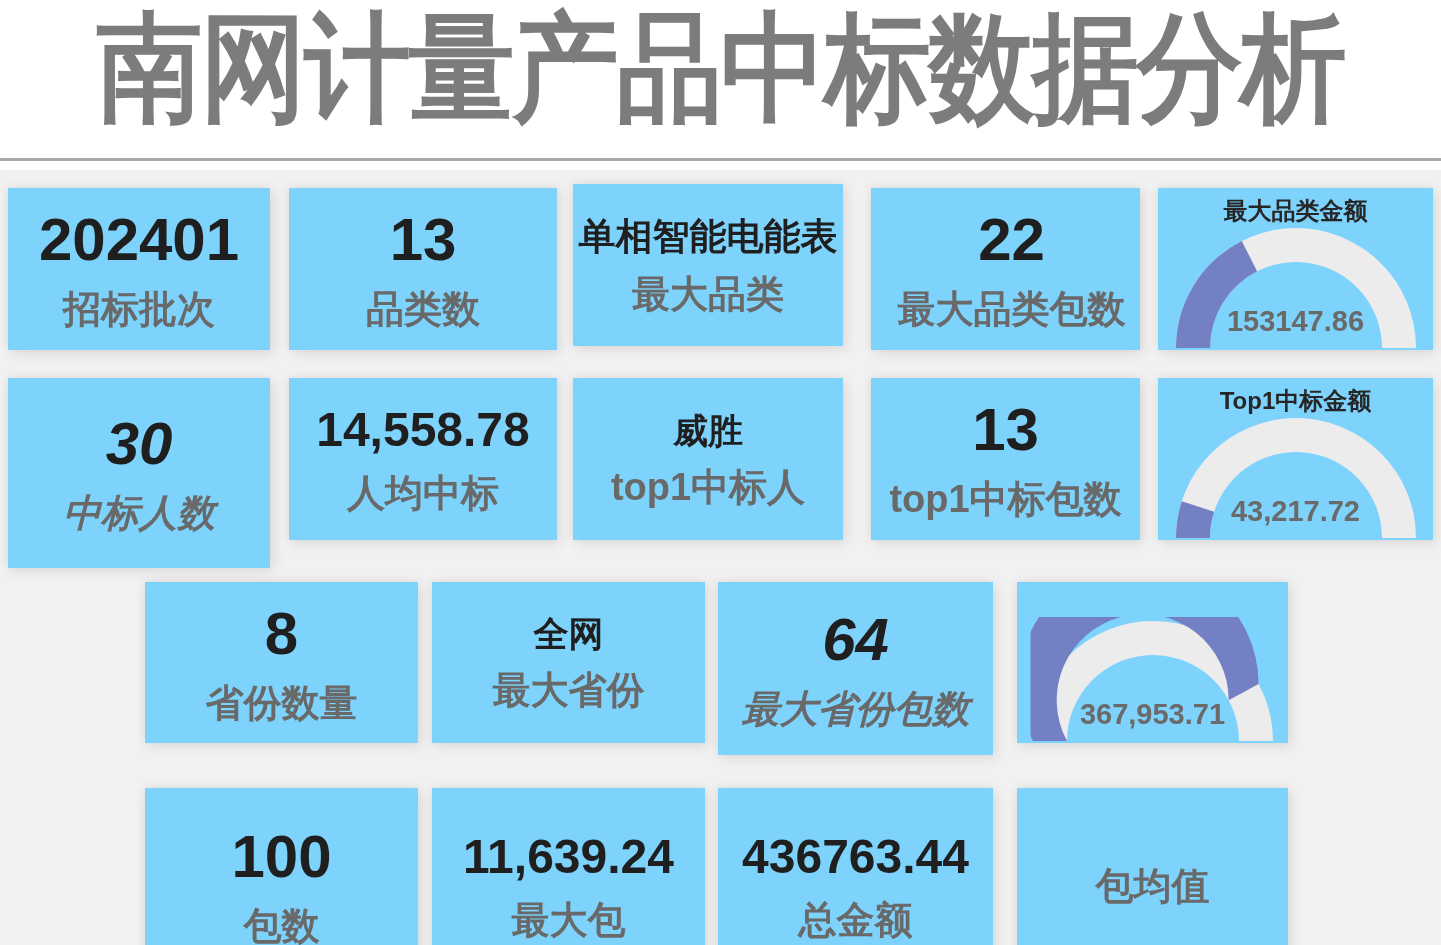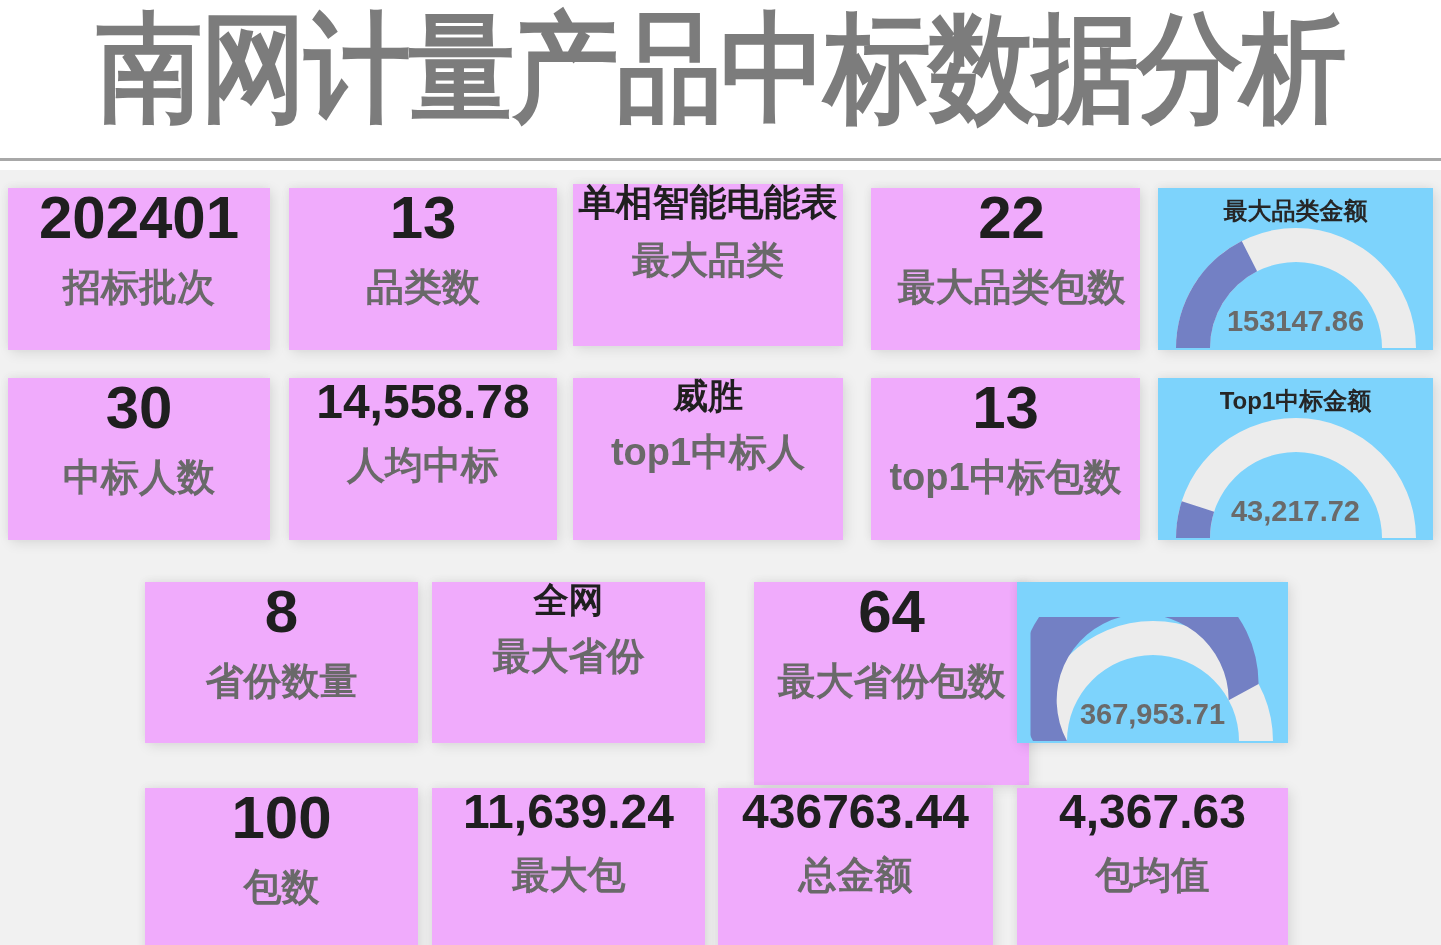--- a/index.html
+++ b/index.html
@@ -30,26 +30,26 @@
     background: #a8a8a8;
   }
   .board {
     position: absolute;
     top: 170px; left: 0;
     width: 1441px; height: 775px;
     background: #f1f1f1;
   }
   .card {
     position: absolute;
-    background: #f0abfc;
+    background: #7dd3fc;
     box-shadow: 3px 3px 12px rgba(0,0,0,0.10), -2px -2px 8px rgba(0,0,0,0.04);
     display: flex;
     flex-direction: column;
     align-items: center;
-    justify-content: flex-start;
+    justify-content: center;
     row-gap: 20px;
     text-align: center;
   }
   .card-value {
     font-weight: bold;
     color: #1f1f1f;
     line-height: 1;
     white-space: nowrap;
   }
   .v-xl { font-size: 60px; }
@@ -118,21 +118,21 @@
 </div>
 <div class="gauge-card" style="left:1158px; top:188px; width:275px; height:162px;">
   <div class="gauge-title">最大品类金额</div>
   <svg class="gauge-svg" width="245" height="126" viewBox="0 0 245 126">
     <path d="M 2.50 124.00 A 120 120 0 1 1 242.50 124.00 L 208.50 124.00 A 86 86 0 1 0 36.50 124.00 Z" fill="#ECECEC"></path>
     <path d="M 2.50 124.00 A 120 120 0 0 1 68.24 16.97 L 83.61 47.29 A 86 86 0 0 0 36.50 124.00 Z" fill="#7380C4"></path>
   </svg>
   <div class="gauge-value">153147.86</div>
 </div>
 
-<div class="card" style="left:8px; top:378px; width:262px; height:162px;">
+<div class="card" style="left:8px; top:378px; width:262px; height:190px;font-style:italic;">
   <div class="card-value v-xl">30</div>
   <div class="card-label">中标人数</div>
 </div>
 <div class="card" style="left:289px; top:378px; width:268px; height:162px;">
   <div class="card-value v-lg">14,558.78</div>
   <div class="card-label">人均中标</div>
 </div>
 <div class="card" style="left:573px; top:378px; width:270px; height:162px;">
   <div class="card-value v-cn">威胜</div>
   <div class="card-label">top1中标人</div>
@@ -151,21 +151,21 @@
 </div>
 
 <div class="card" style="left:145px; top:582px; width:273px; height:161px;">
   <div class="card-value v-xl">8</div>
   <div class="card-label">省份数量</div>
 </div>
 <div class="card" style="left:432px; top:582px; width:273px; height:161px;">
   <div class="card-value v-cn">全网</div>
   <div class="card-label">最大省份</div>
 </div>
-<div class="card" style="left:754px; top:582px; width:275px; height:203px;">
+<div class="card" style="left:718px; top:582px; width:275px; height:173px;font-style:italic;">
   <div class="card-value v-xl">64</div>
   <div class="card-label">最大省份包数</div>
 </div>
 <div class="gauge-card" style="left:1017px; top:582px; width:271px; height:161px;">
   <svg class="gauge-svg" width="245" height="126" viewBox="0 0 245 126">
     <path d="M 2.50 124.00 A 120 120 0 1 1 242.50 124.00 L 208.50 124.00 A 86 86 0 1 0 36.50 124.00 Z" fill="#ECECEC"></path>
     <path d="M 2.50 124.00 A 120 120 0 1 1 228.10 67.00 L 198.18 83.15 A 86 86 0 1 0 36.50 124.00 Z" fill="#7380C4"></path>
   </svg>
   <div class="gauge-value">367,953.71</div>
 </div>
@@ -176,15 +176,14 @@
 </div>
 <div class="card" style="left:432px; top:788px; width:273px; height:196px;">
   <div class="card-value v-lg">11,639.24</div>
   <div class="card-label">最大包</div>
 </div>
 <div class="card" style="left:718px; top:788px; width:275px; height:196px;">
   <div class="card-value v-lg">436763.44</div>
   <div class="card-label">总金额</div>
 </div>
 <div class="card" style="left:1017px; top:788px; width:271px; height:196px;">
-  <div class="card-value v-lg">4,367.63</div>
   <div class="card-label">包均值</div>
 </div>
 
 </body></html>

